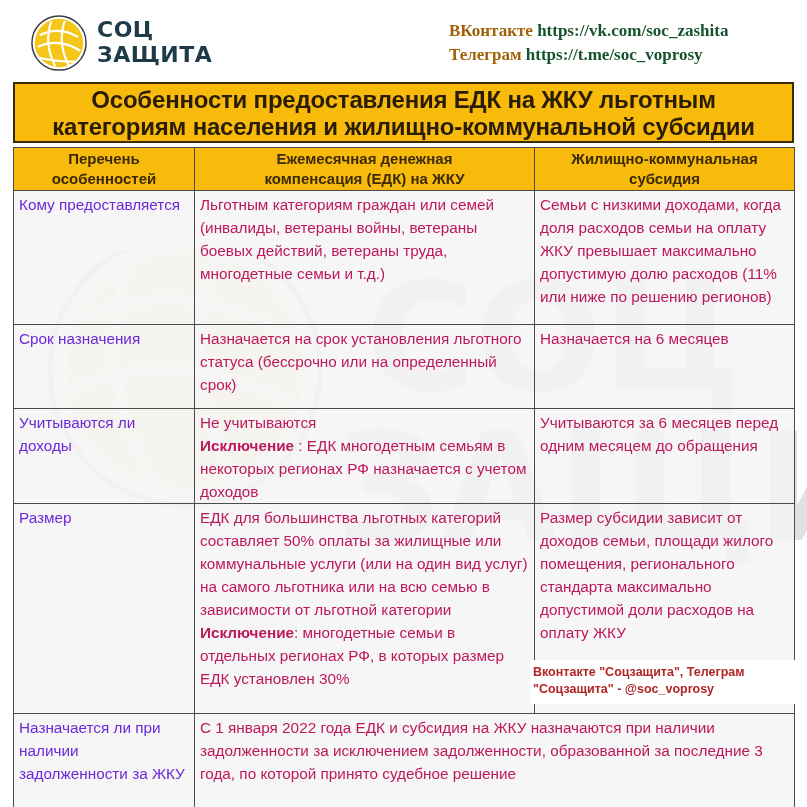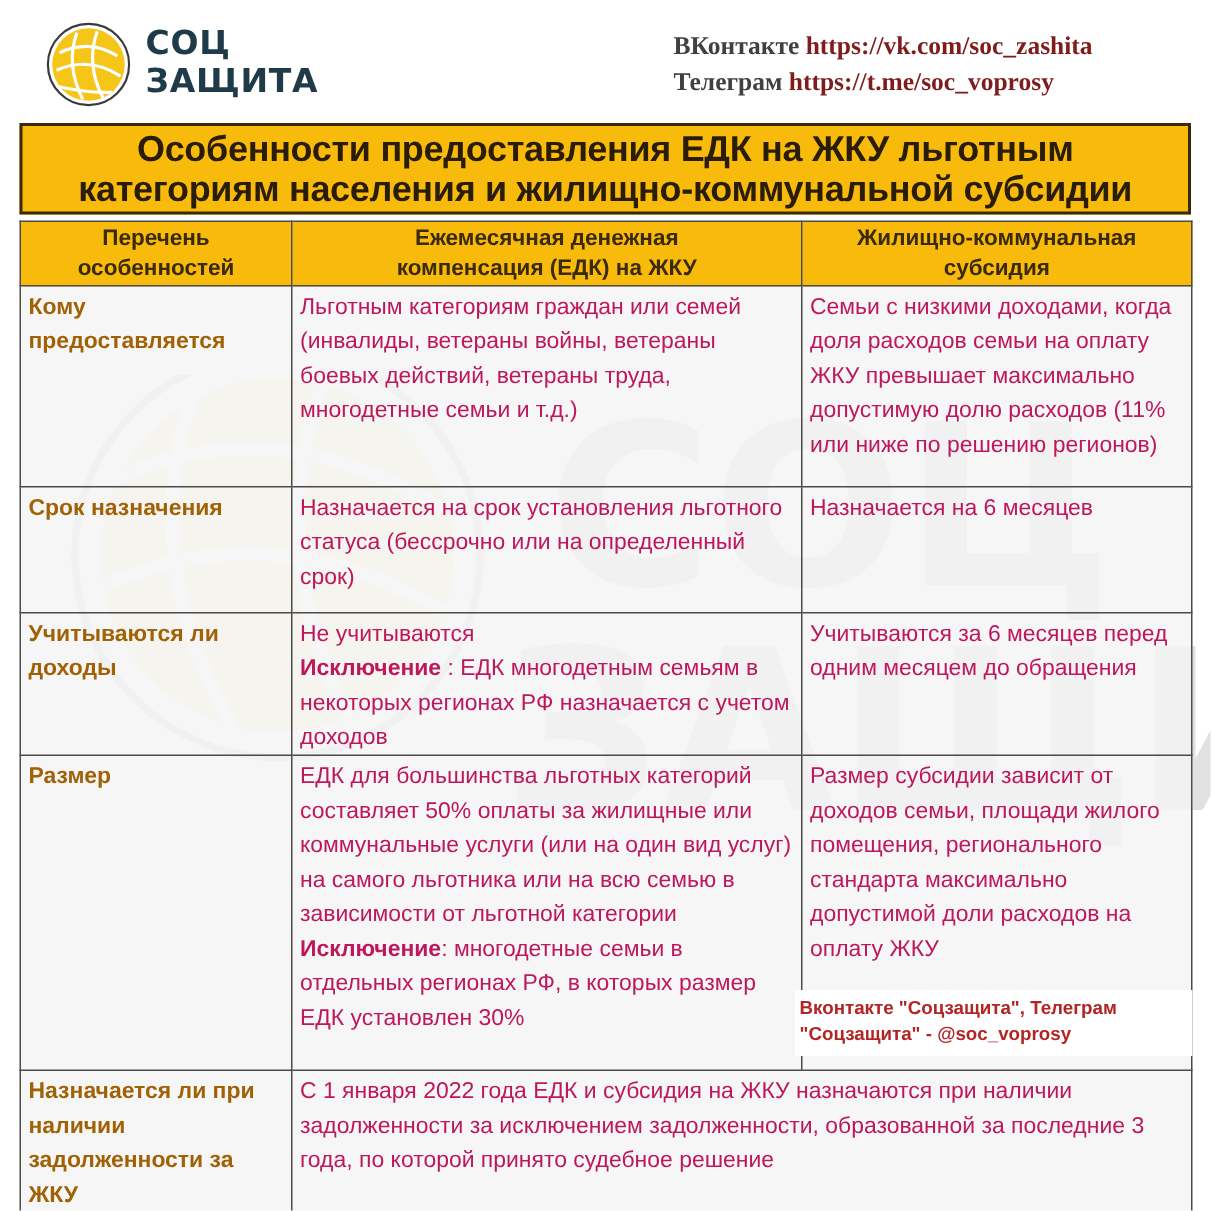--- a/index.html
+++ b/index.html
@@ -3,31 +3,31 @@
 <meta charset="utf-8">
 <style>
   * { box-sizing: border-box; margin: 0; padding: 0; }
   html, body { width: 807px; height: 807px; background: #ffffff; overflow: hidden; }
   body { position: relative; font-family: "DejaVu Sans", sans-serif; color: #1a1a1a; }
 
   
   .logo { position: absolute; left: 30px; top: 14px; width: 58px; height: 58px; }
   .brand { position: absolute; left: 97px; top: 17px; font-family: "DejaVu Sans", sans-serif; font-weight: bold; color: #1f3a48; font-size: 22px; line-height: 25px; letter-spacing: 0.5px; }
   .social { position: absolute; left: 449px; top: 19px; font-family: "Liberation Serif", serif; font-weight: bold; font-size: 17px; line-height: 24px; }
-  .social .lbl { color: #404040; }
-  .social .url { color: #7f1d1d; }
+  .social .lbl { color: #a16207; }
+  .social .url { color: #14532d; }
 
   
   .title-band { position: absolute; left: 13px; top: 82px; width: 781px; height: 61px; background: #f9bb0b; border: 2px solid #3a2a08; display: flex; align-items: center; justify-content: center; text-align: center; }
   .title-band span { font-family: "Liberation Sans", sans-serif; font-weight: bold; font-size: 24px; line-height: 27px; color: #2a1d05; letter-spacing: -0.2px; }
   table { border-collapse: collapse; width: 781px; table-layout: fixed; }
   td, th { border: 1px solid #4a4a4a; vertical-align: top; padding: 2px 5px 0 5px; font-size: 15.3px; line-height: 23px; font-family: "Liberation Sans", sans-serif; }
   th { background: #f9bb0b; color: #3a2a05; font-weight: bold; text-align: center; font-size: 15px; line-height: 20px; padding: 0 4px; height: 43px; vertical-align: middle; }
   td { background: rgba(244,244,244,0.82); color: #be185d; }
-  td.rowhead { font-weight: bold; color: #a16207; }
+  td.rowhead { font-weight: normal; color: #6d28d9; }
   .col1 { width: 181px; }
   .col2 { width: 340px; }
   .col3 { width: 260px; }
   b.exc { font-weight: bold; }
 
   
   .wm { position: absolute; left: 35px; top: 250px; width: 780px; height: 420px; pointer-events: none; z-index: 0; }
   .tablewrap { position: absolute; left: 13px; top: 147px; z-index: 1; }
 
   .stamp { position: absolute; left: 530px; top: 660px; width: 265px; height: 44px; background: #ffffff; z-index: 2; padding: 4px 0 0 3px; font-family: "Liberation Sans", sans-serif; font-weight: bold; font-size: 12.5px; line-height: 17px; color: #b32424; }

